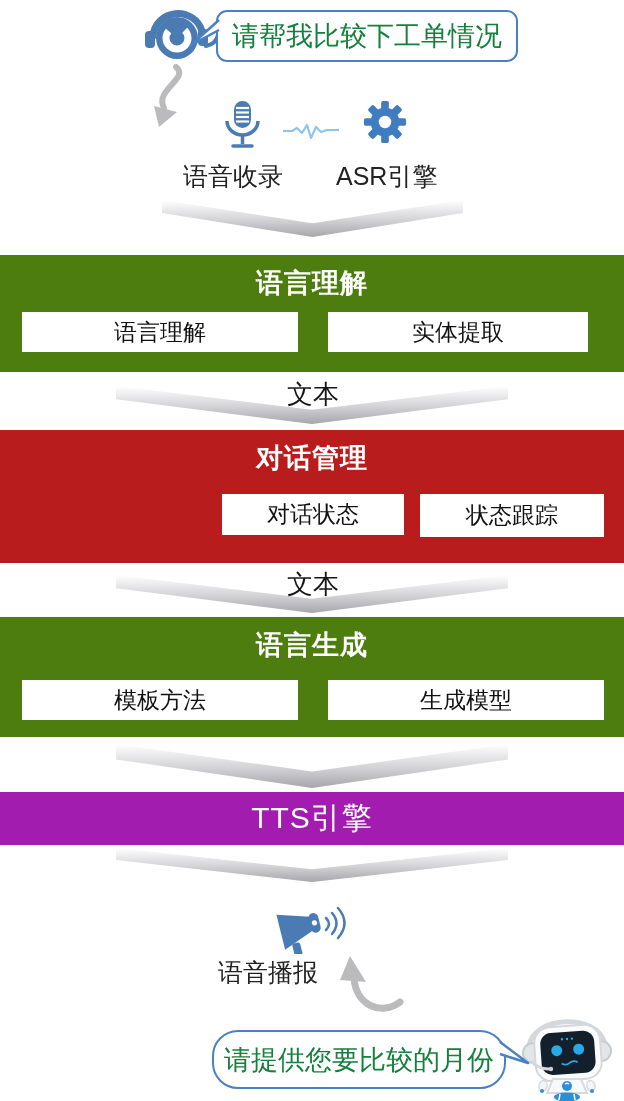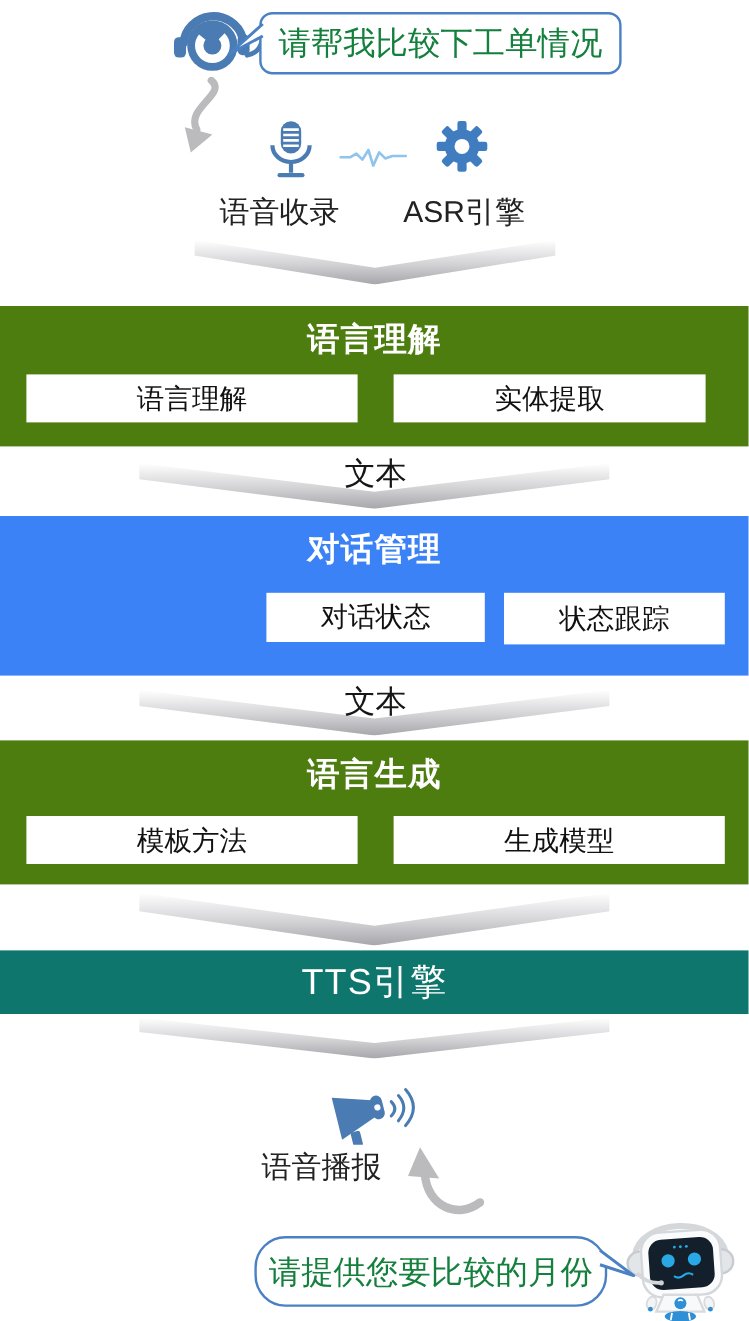--- a/index.html
+++ b/index.html
@@ -5,29 +5,29 @@
   html,body{margin:0;padding:0;background:#fff;}
   .canvas{position:relative;width:624px;height:1101px;background:#ffffff;
           font-family:"Liberation Sans",sans-serif;overflow:hidden;}
   .abs{position:absolute;}
   .bubble{position:absolute;background:#fff;border:2.5px solid #4a80c4;border-radius:11px;
           display:flex;align-items:center;justify-content:center;
           font-size:27px;color:#15803d;white-space:nowrap;z-index:2;}
   .tail{position:absolute;z-index:3;}
   .block{position:absolute;left:0;width:624px;}
   .block.teal{background:#4d7c0f;}
-  .block.blue{background:#3b82f6;}
+  .block.blue{background:#b91c1c;}
   .block-title{padding-top:10px;text-align:center;color:#ffffff;font-weight:bold;
                font-size:27px;letter-spacing:1px;}
   .box{position:absolute;background:#ffffff;display:flex;align-items:center;justify-content:center;
        font-size:23px;color:#111;}
   .chevron{position:absolute;z-index:1;}
   .connector-label{position:absolute;font-size:26px;color:#161616;z-index:2;white-space:nowrap;}
   .side-label{position:absolute;font-size:25px;color:#222;white-space:nowrap;}
-  .tts{position:absolute;left:0;top:792px;width:624px;height:53px;background:#0f766e;
+  .tts{position:absolute;left:0;top:792px;width:624px;height:53px;background:#a21caf;
        color:#fff;display:flex;align-items:center;justify-content:center;
        font-size:30px;letter-spacing:1px;}
 </style>
 </head>
 <body>
 
 <div class="canvas">
 
   <svg class="abs" style="left:144px;top:2px;" width="76" height="64" viewBox="0 0 76 64">
     <path d="M62,44 Q72,42 74,33" stroke="#4a7cb3" stroke-width="4" fill="none" stroke-linecap="round"></path>

